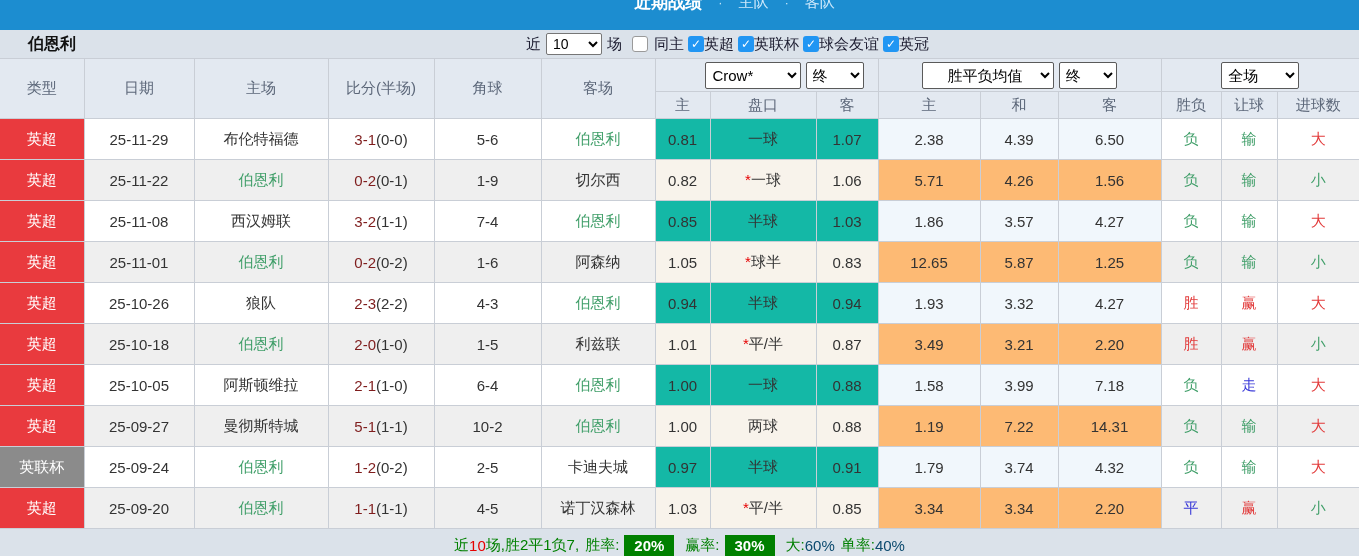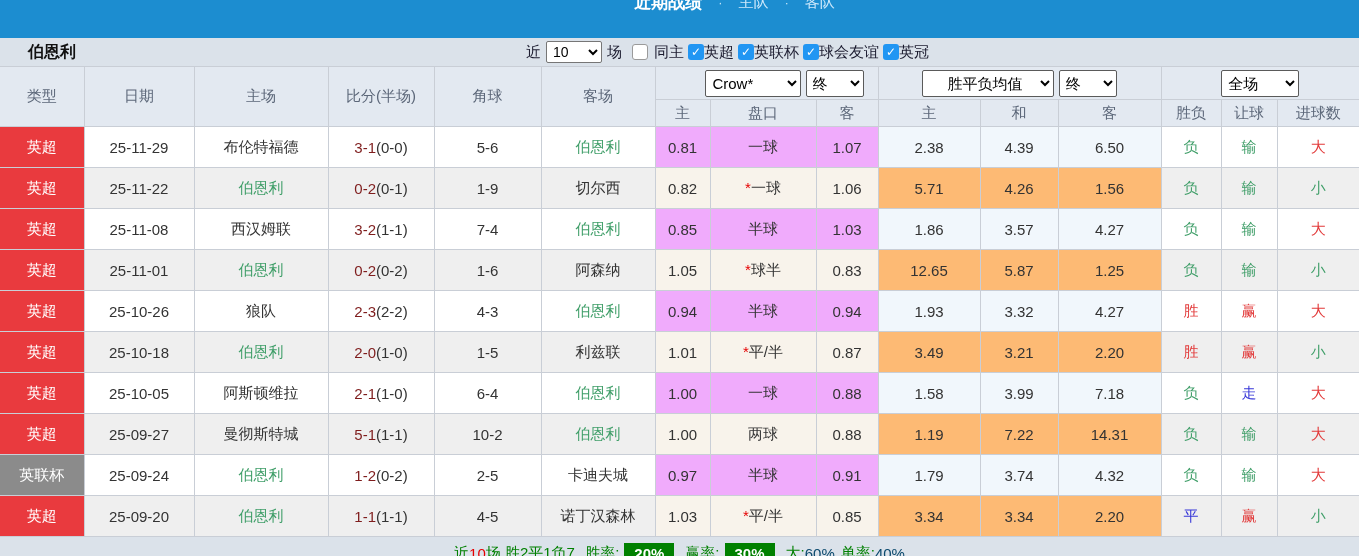--- a/index.html
+++ b/index.html
@@ -2,21 +2,21 @@
 <html><head>
 <meta charset="utf-8">
 <style>
   html,body{margin:0;padding:0;}
   body{
     width:1359px;height:556px;overflow:hidden;
     background:#dbe2ea;
     font-family:"Liberation Sans","DejaVu Sans",sans-serif;
   }
   
-  .topbar{height:38px;background:#1c8dd0;position:relative;overflow:hidden;}
+  .topbar{height:30px;background:#1c8dd0;position:relative;overflow:hidden;}
   .topbar-inner{
     position:absolute;top:-9px;left:0;right:0;
     display:flex;justify-content:center;align-items:center;gap:16px;
     transform:translateX(55px);white-space:nowrap;
   }
   .topbar-title{color:#ffffff;font-weight:bold;font-size:17px;}
   .topbar-dot{color:#bfe3f7;font-size:13px;}
   .topbar-link{color:#cfe9fb;font-size:15px;cursor:pointer;}
   
   .filterbar{height:28px;position:relative;display:flex;align-items:center;}
@@ -36,21 +36,21 @@
   th:first-child,td:first-child{border-left:none;}
   th:last-child,td:last-child{border-right:none;}
   thead th{background:#e3e9f1;color:#5c6779;font-weight:normal;}
   tr.hrow1 th{height:32px;font-size:15px;}
   tr.hrow2 th{height:26px;font-size:15px;}
   thead select{font-size:15px;border:1px solid #5a5a5a;border-radius:2px;background:#fff;
     color:#000;padding:2px 2px;height:27px;}
   .sel-asia-co{width:96px;margin-left:36px;} .sel-time{width:58px;} .sel-eu-co{width:132px;padding-left:20px;} .sel-scope{width:78px;}
   tbody td{height:40px;font-size:15px;color:#333;background:#fff;}
   tr.even td{background:#efefef;}
-  td.asia{background:#f0abfc;} tr.even td.asia{background:#f8f3eb;}
+  td.asia{background:#14b8a6;} tr.even td.asia{background:#f8f3eb;}
   td.euro{background:#f1f7fc;} tr.even td.euro{background:#fdba74;}
   td.lg{color:#fff;font-size:15px;}
   .lg-red{background:#e93a3e !important;}
   .lg-gray{background:#8b8b8b !important;}
   .t-green{color:#3f9e68;}
   .score-main{color:#7f1d1d;}
   .star{color:#e60000;}
   .c-red{color:#e23b3b;} .c-green{color:#3f9e68;} .c-blue{color:#3636d8;}
   
   .footerbar{height:33px;display:flex;justify-content:center;align-items:center;

